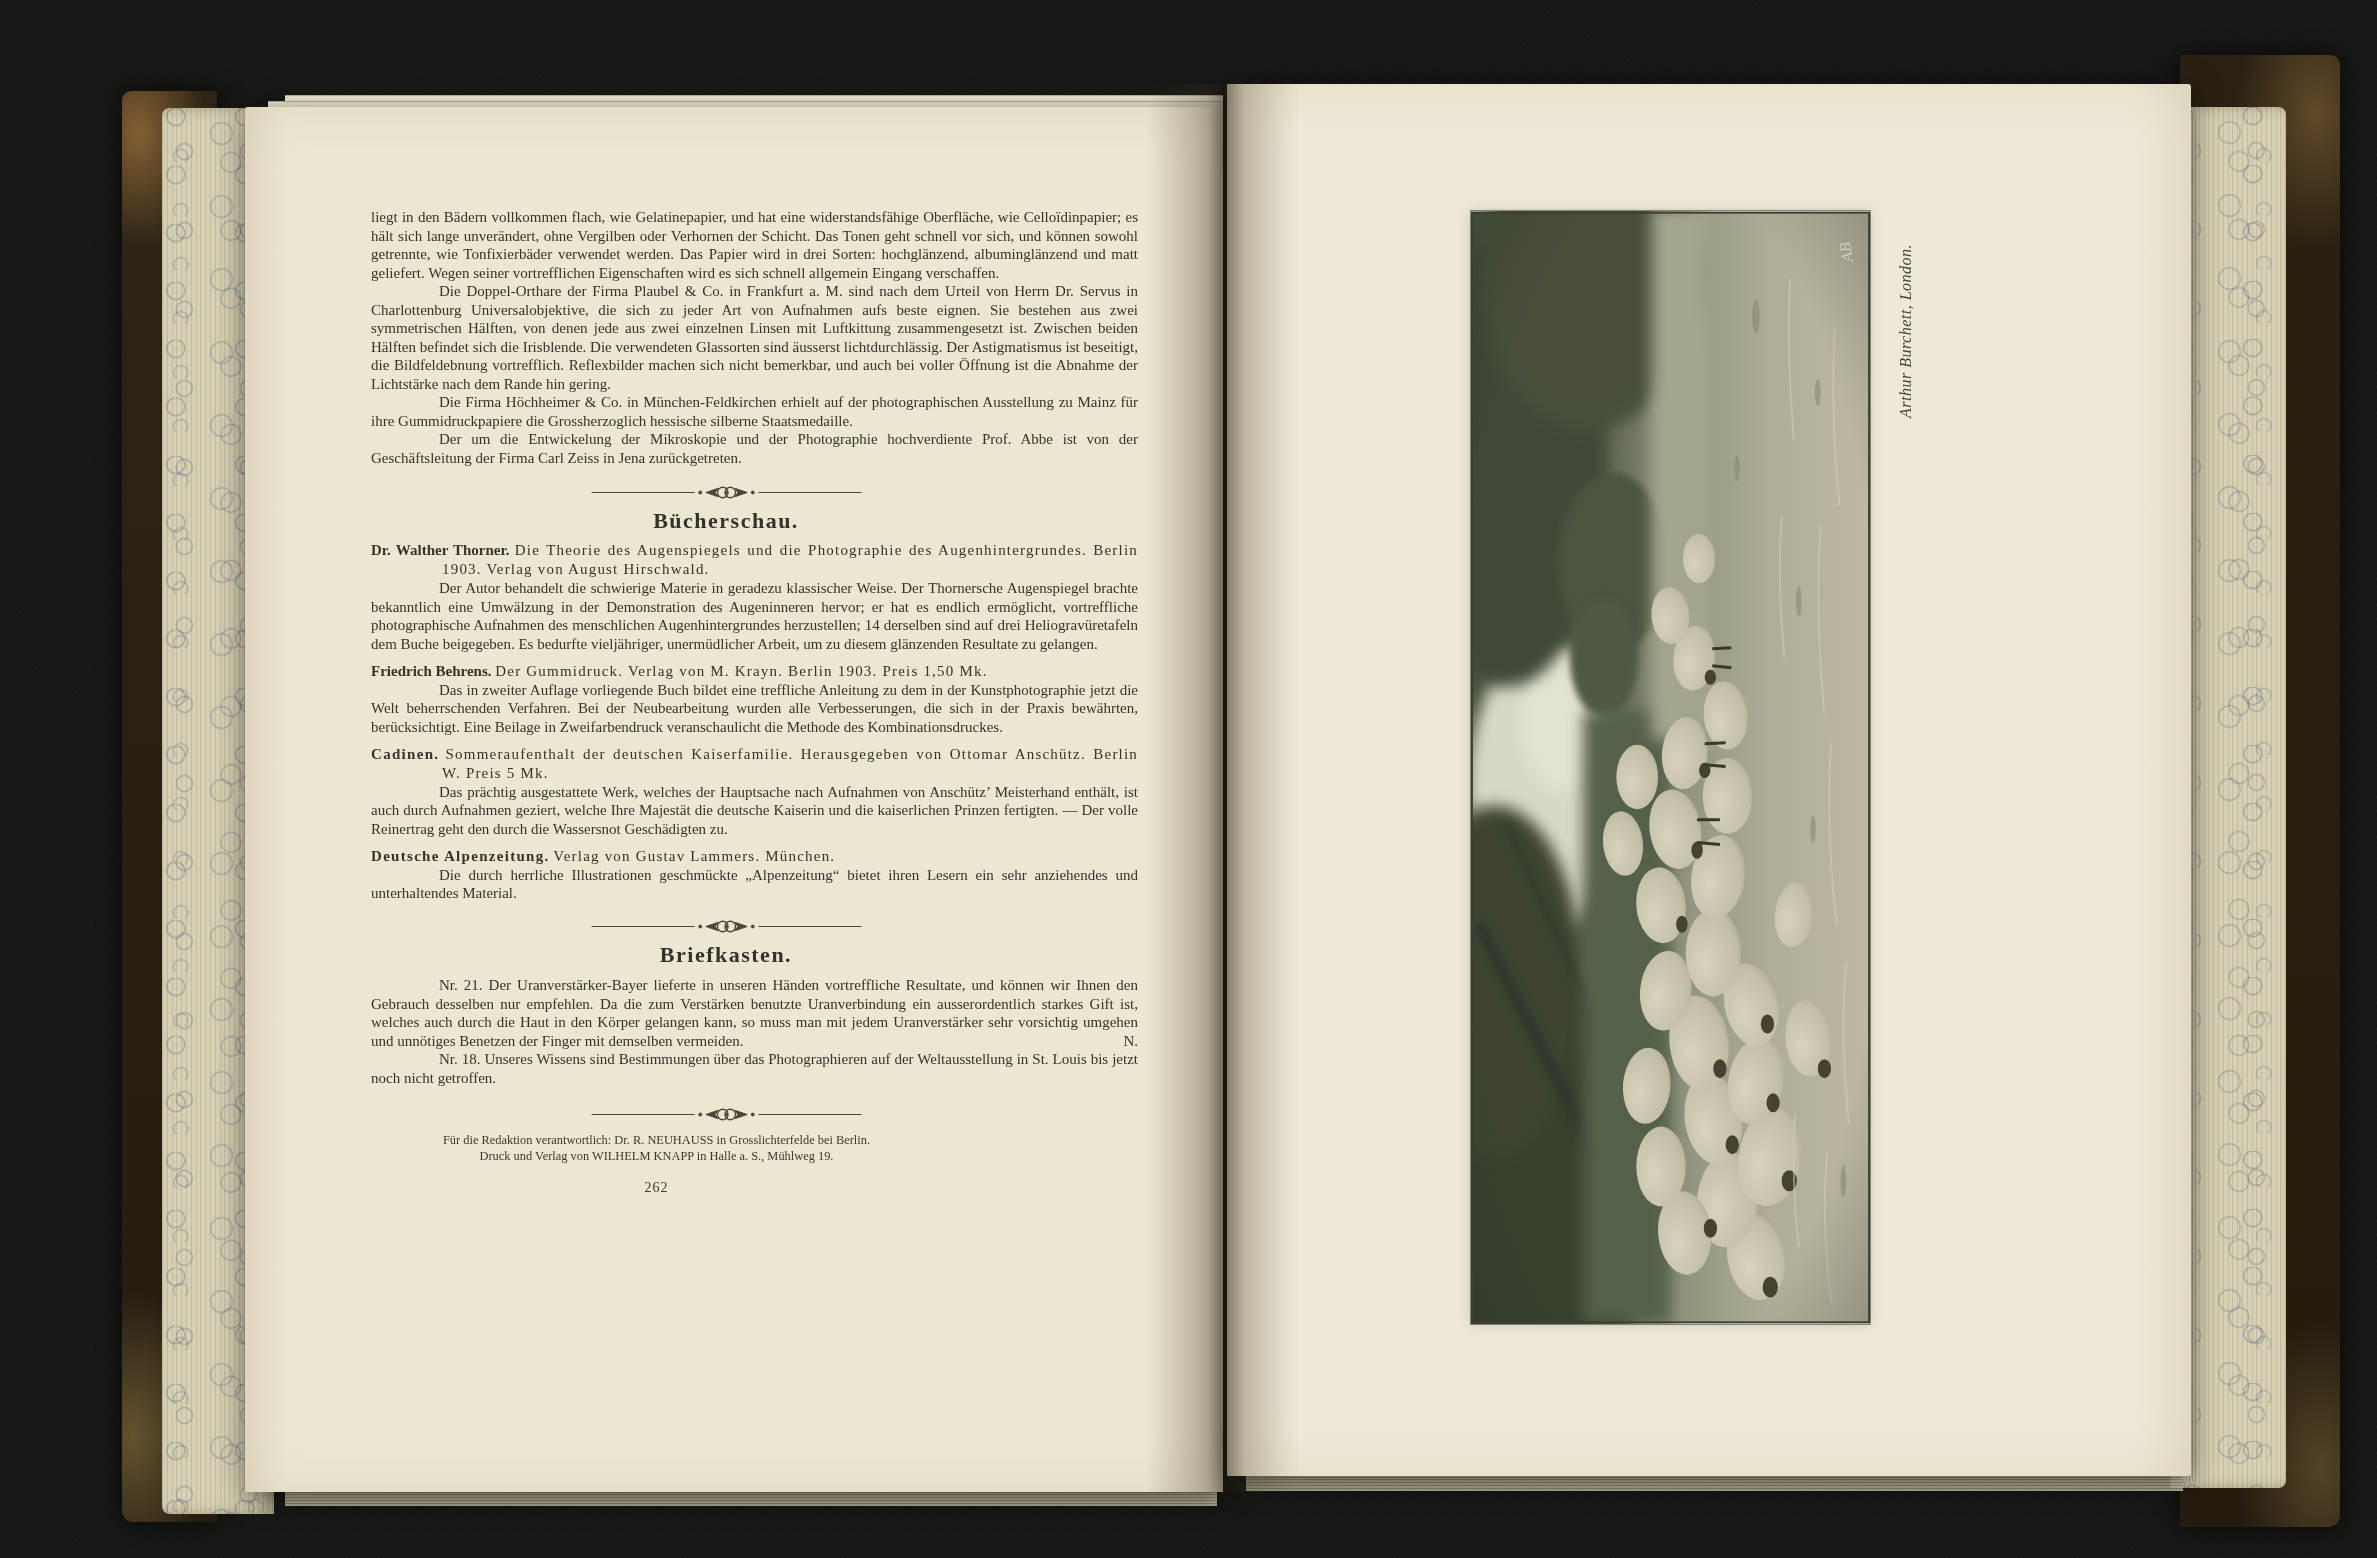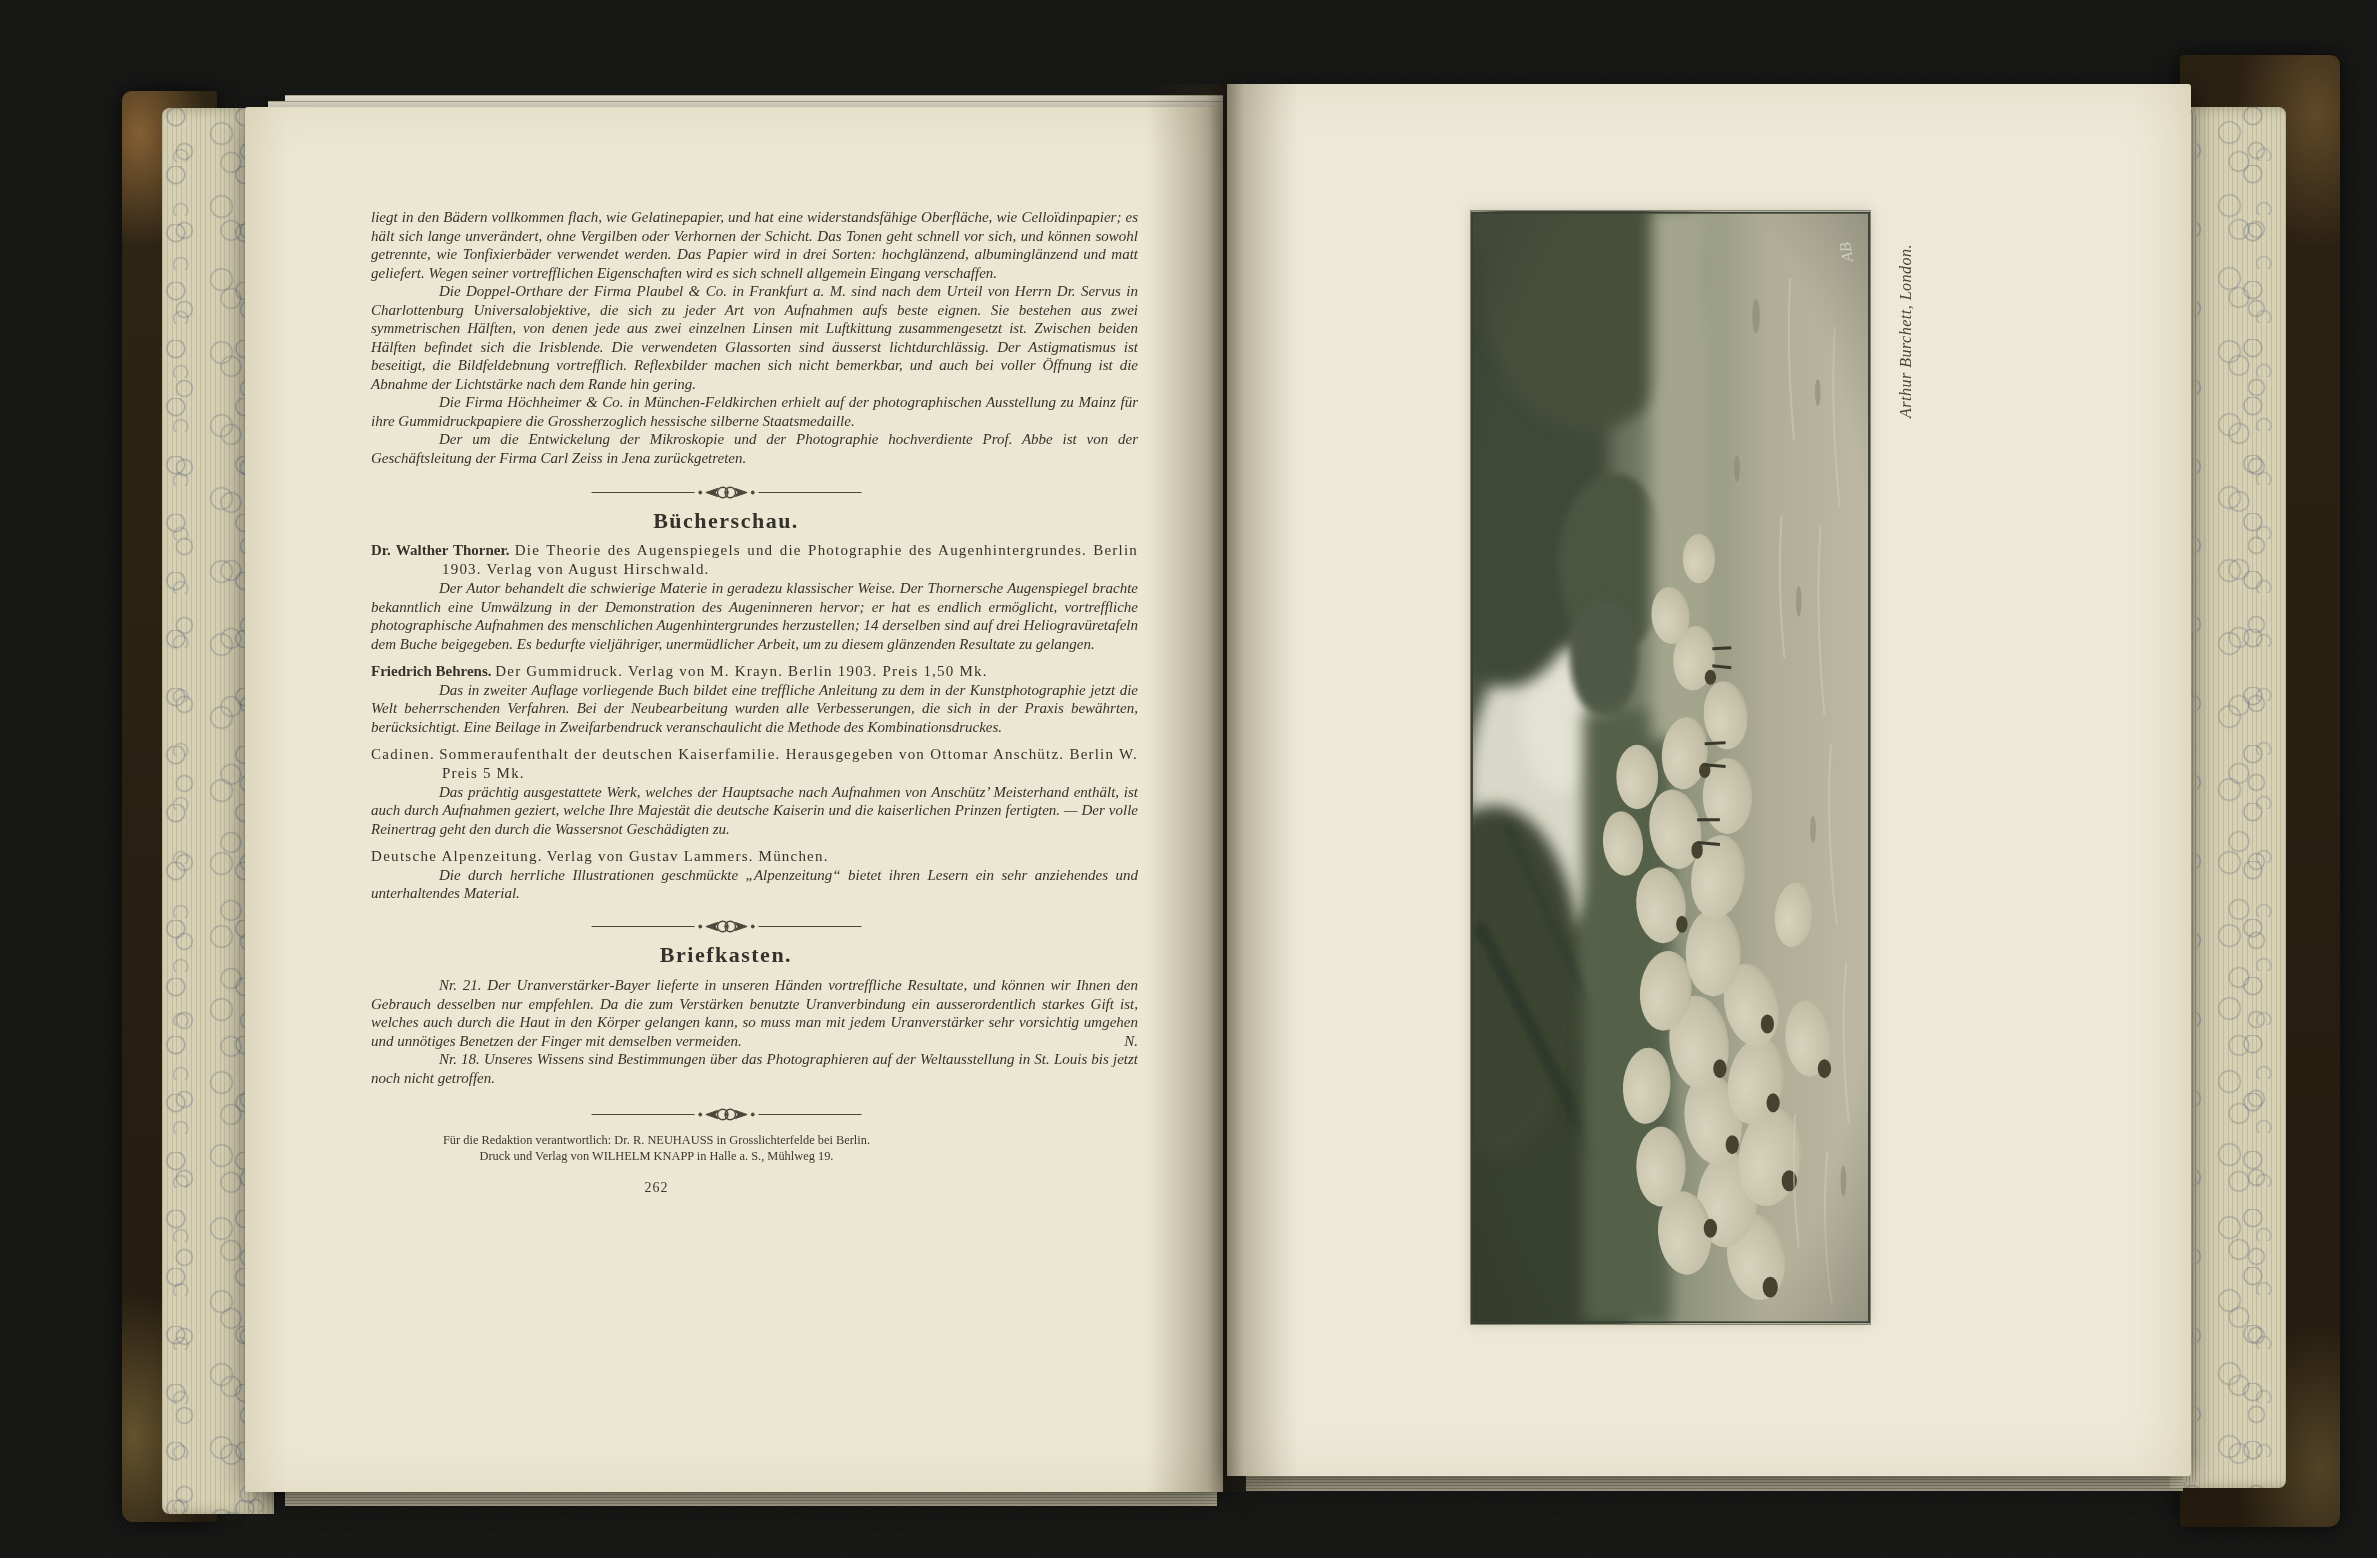--- a/index.html
+++ b/index.html
@@ -39,31 +39,31 @@
   .page{position:absolute;background:#ece7d3;box-shadow:0 5.7px 28.5px rgba(0,0,0,.55), inset 0 0 57px rgba(140,125,85,.14);}
   .page-left{left:245px;top:107px;width:978px;height:1385px;border-radius:2.9px 0 0 2.9px;
     background:linear-gradient(90deg,#e4ddc6 0,#ece7d3 43px,#ece7d3 92%,#e2dbc4 100%);}
   .page-right{left:1227px;top:84px;width:964px;height:1392px;border-radius:0 2.9px 2.9px 0;
     background:linear-gradient(90deg,#e2dbc4 0,#eee9d7 52px,#eee9d7 94%,#e6e0cb 100%);}
   .gutter{position:absolute;left:1147px;top:84px;width:152px;height:1408px;pointer-events:none;
     background:linear-gradient(90deg, rgba(0,0,0,0) 0%, rgba(60,50,30,.28) 40%, rgba(32,26,14,.48) 52%, rgba(60,50,30,.22) 64%, rgba(0,0,0,0) 100%);}
   
   .text-col{position:absolute;left:126px;top:101px;width:767px;color:#35332a;
     font-size:15px;line-height:18.5px;text-align:justify;}
-  .text-col p{margin:0;text-indent:68px;font-style:italic;}
+  .text-col p{margin:0;text-indent:68px;}
   p.noindent{text-indent:0;}
   .sig{float:right;text-indent:0;}
   .divider{margin:15px 57px 0 0;text-align:center;height:15px;}
   .divider.d2{margin-top:13.3px;}
   .divider.d3{margin-top:17px;}
   h2.section-head{margin:10.5px 57px 0 0;font-size:22px;line-height:25px;font-weight:700;
     letter-spacing:1.5px;text-align:center;color:#34322a;}
   .entry{margin-top:8.6px;padding-left:71px;text-indent:-71px;line-height:19px;}
   .entry .lead{font-weight:700;}
-  .entry .lead.spacedlead{font-weight:400;letter-spacing:1.3px;margin-top:37px;}
+  .entry .lead.spacedlead{font-weight:700;letter-spacing:1.3px;margin-top:37px;}
   .entry .etitle{letter-spacing:1.2px;}
   .footerblock{width:571px;margin:13.3px 0 0 0;text-align:center;font-size:12.4px;line-height:16px;color:#3b392f;}
   .pagenum{width:571px;margin-top:14.3px;text-align:center;font-size:14px;letter-spacing:1px;color:#3b392f;}
   
   .plate{position:absolute;left:1471px;top:211px;width:399px;height:1113px;overflow:hidden;
     outline:1px solid rgba(58,62,50,.55);box-shadow:0 0 11.4px rgba(90,80,50,.25);}
   .plate svg{display:block;width:1113px;height:399px;transform-origin:0 0;
     transform:rotate(-90deg) translateX(-1113px);}
   .plate-caption{position:absolute;left:1897px;top:213px;width:205px;height:23px;
     transform-origin:0 0;transform:rotate(-90deg) translateX(-205px);

